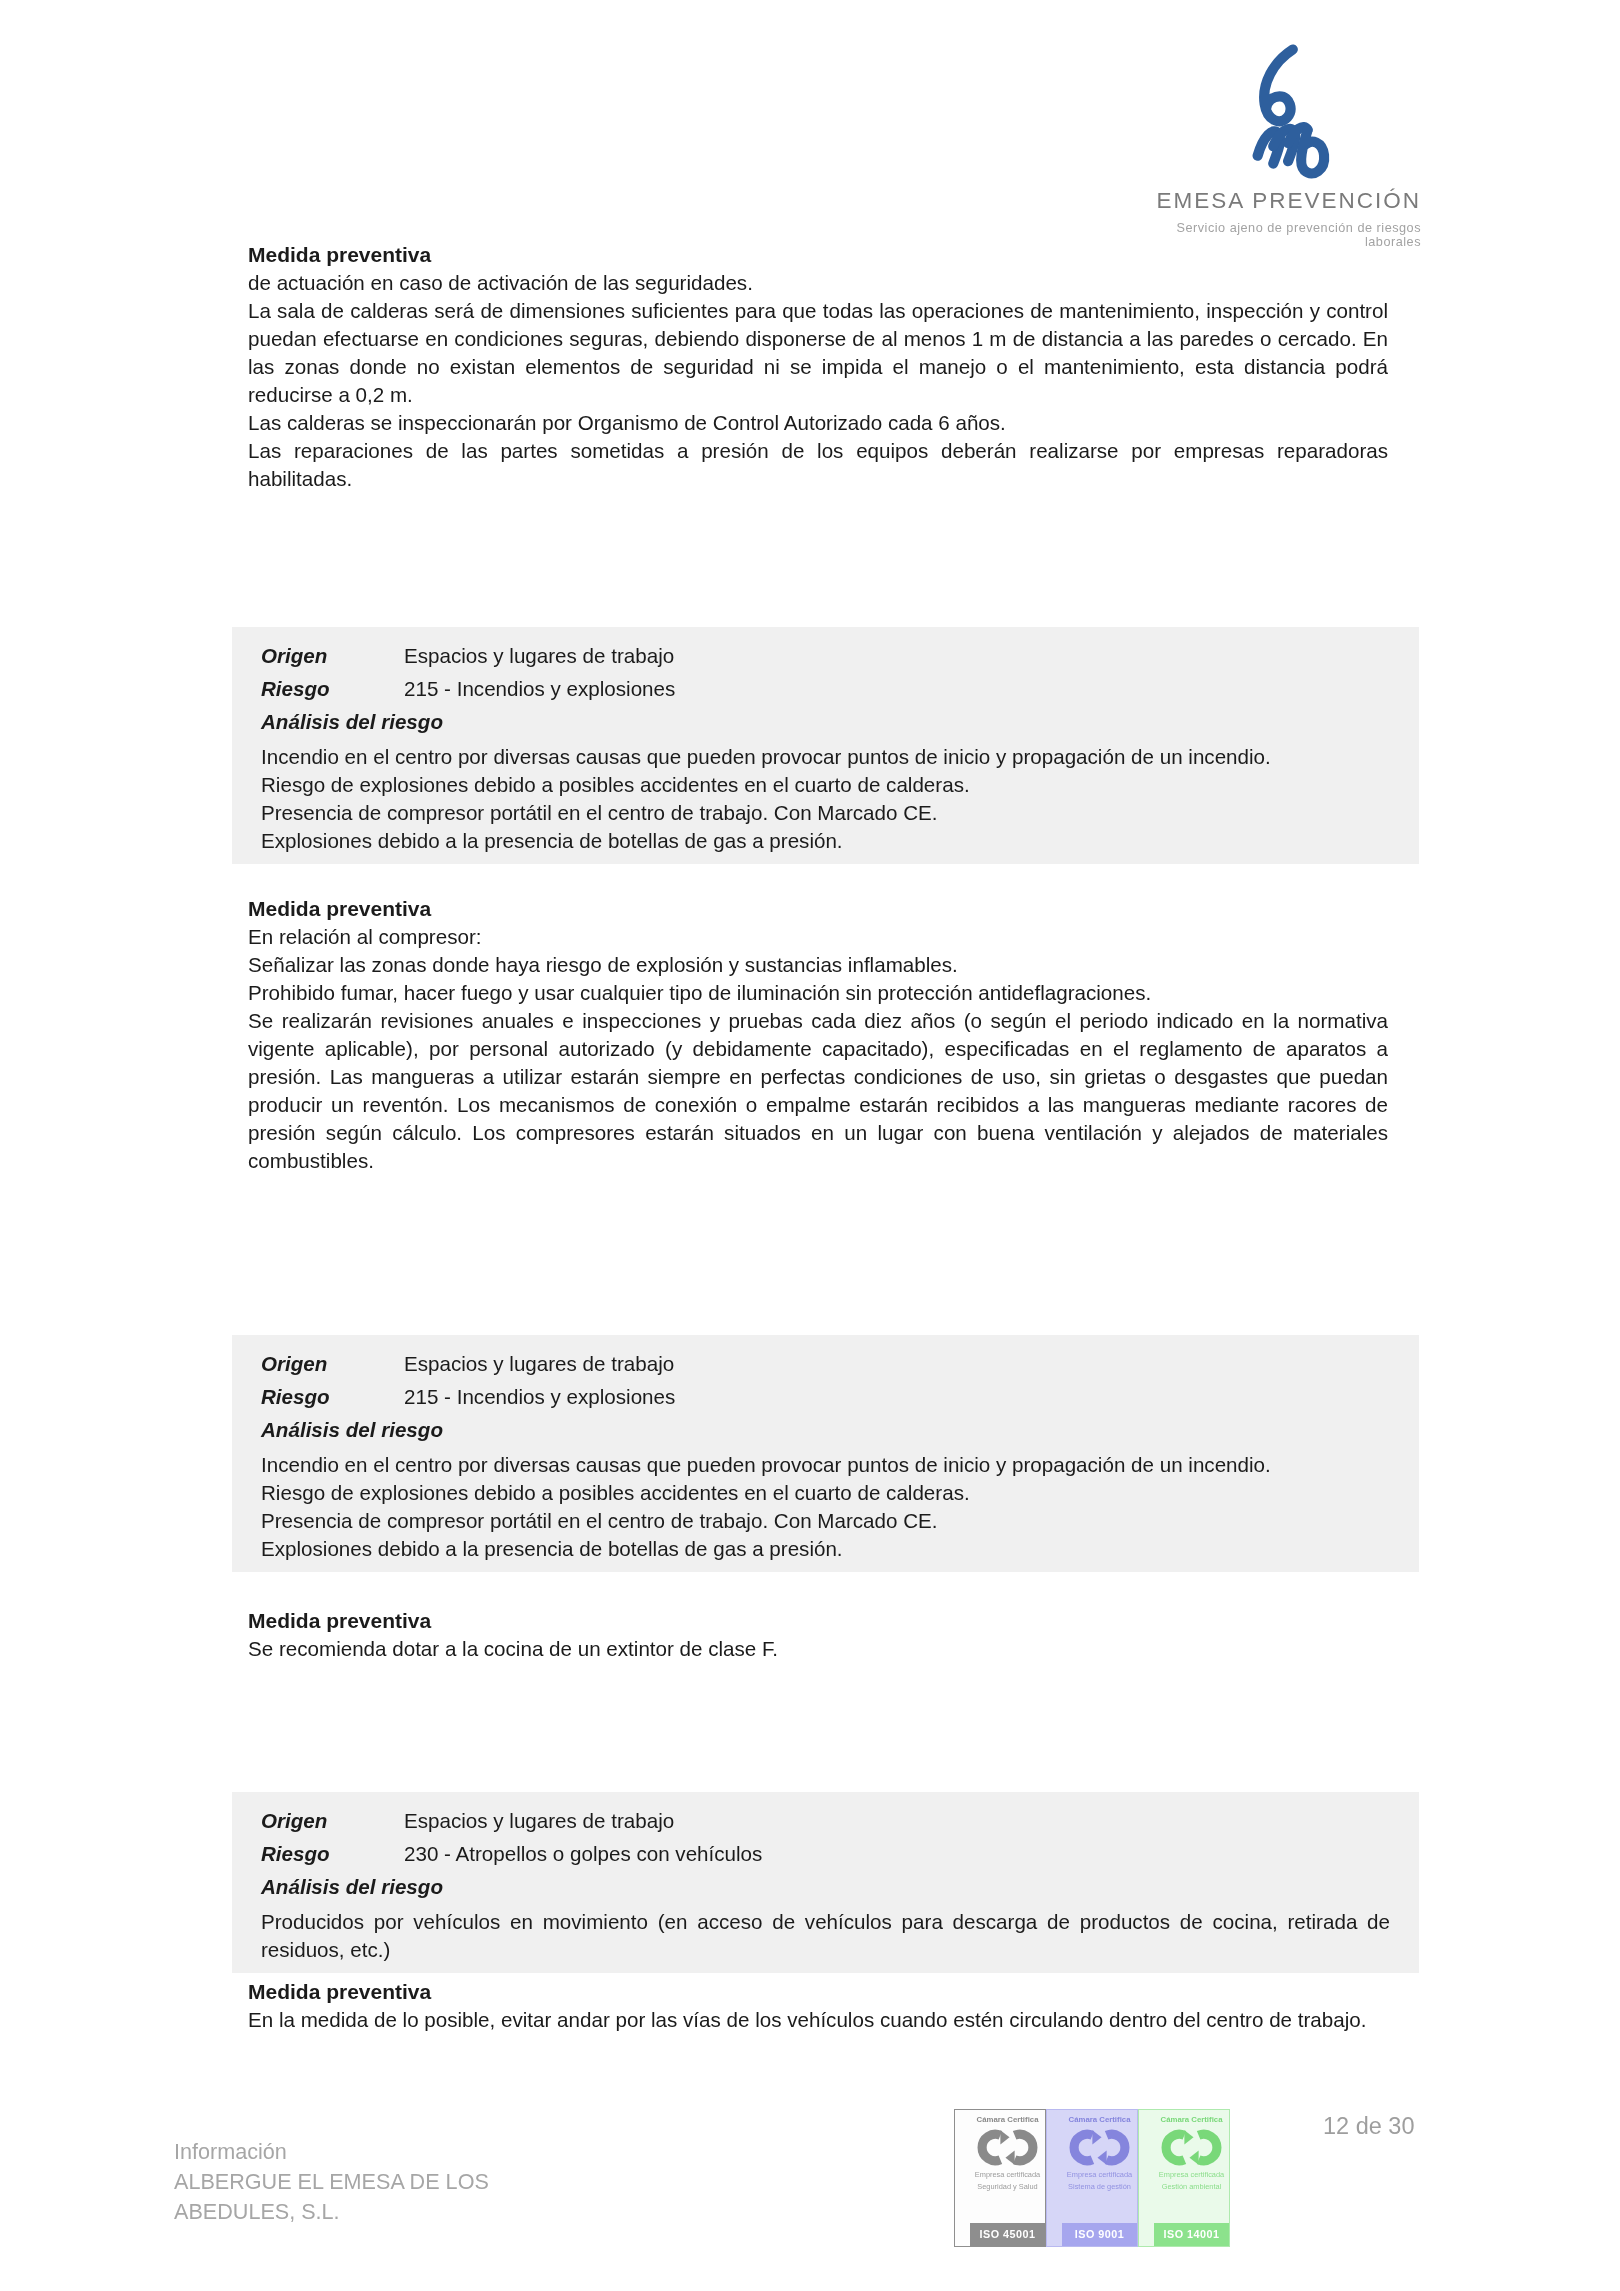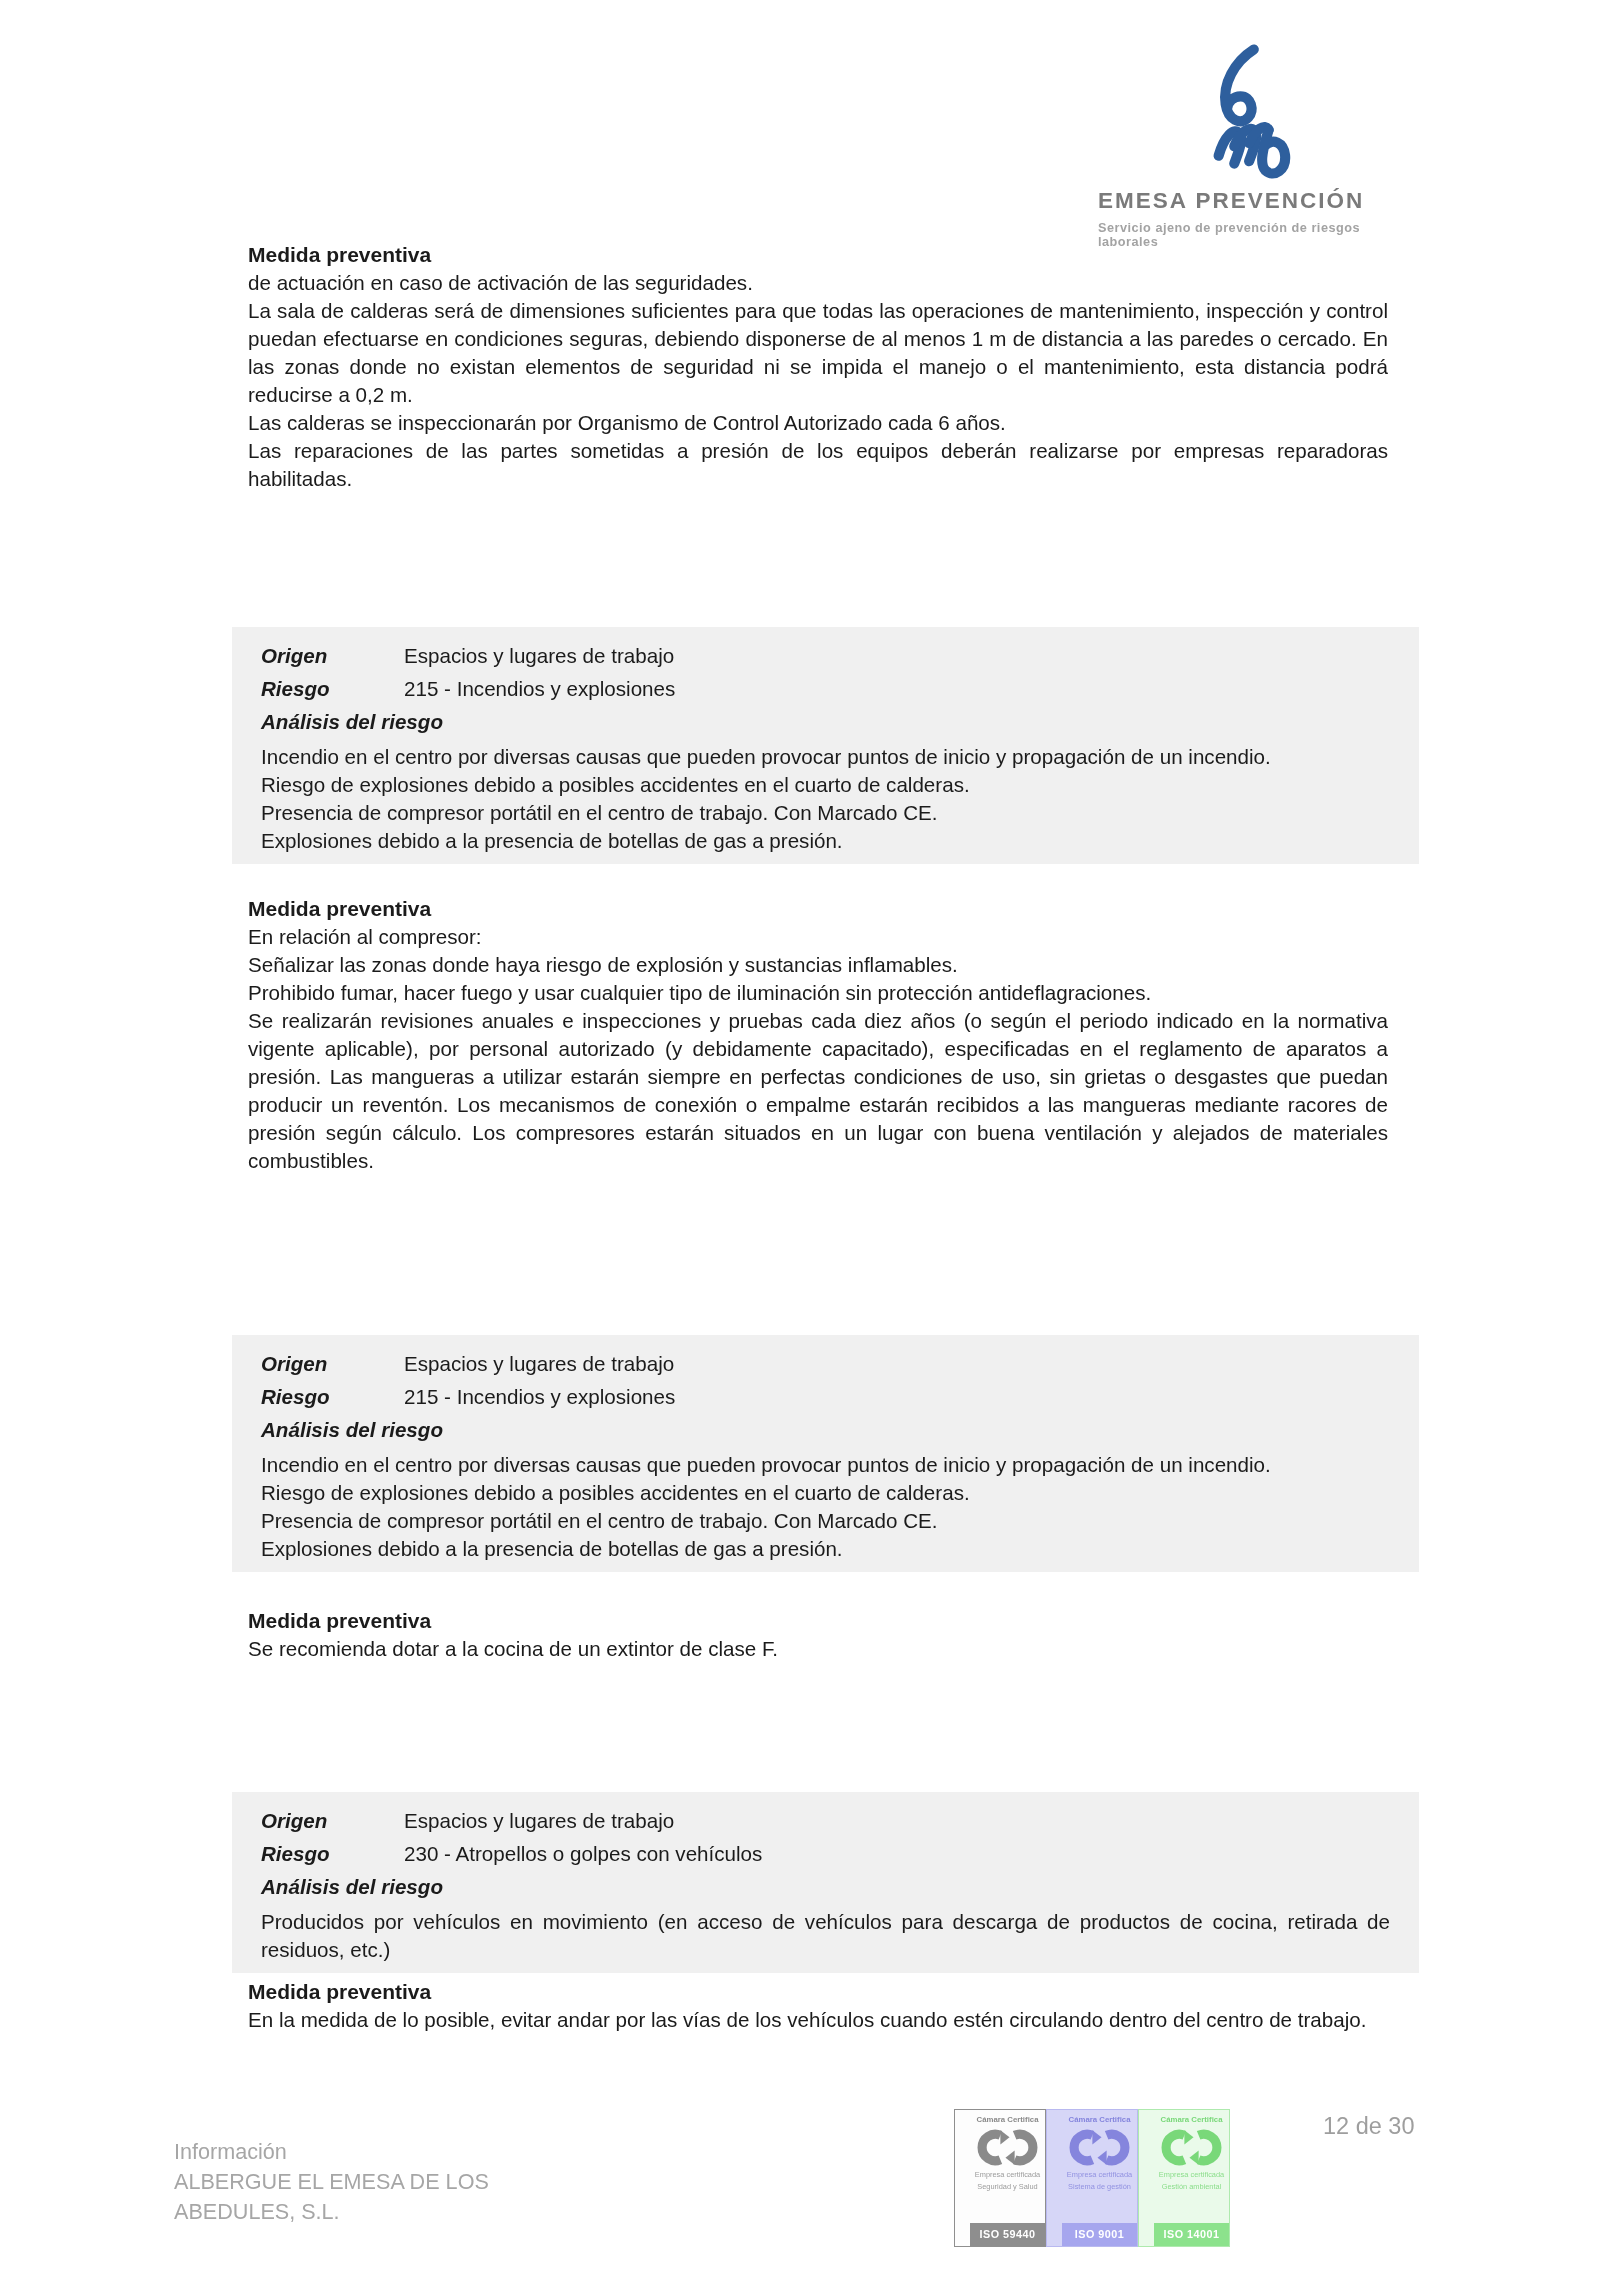--- a/index.html
+++ b/index.html
@@ -7,21 +7,21 @@
   .page {
     position:relative;
     width:1620px; height:2292px;
     background:#ffffff;
     font-family:"Liberation Sans", sans-serif;
     color:#1b1b1b;
     overflow:hidden;
   }
 
   
-  .logo-block { position:absolute; left:1098px; top:33px; width:284px; text-align:left;font-weight:bold; }
+  .logo-block { position:absolute; left:1137px; top:33px; width:284px; text-align:right; }
   .logo-glyph { display:block; margin:0 auto; width:125px; height:147px; }
   .brand-name { margin-top:7.8px; font-size:22.5px; letter-spacing:2px; color:#7a7a7a; }
   .brand-tagline { margin-top:7px; font-size:12.7px; color:#a3a3a3; letter-spacing:0.5px; }
 
   
   .measure { position:absolute; left:248px; width:1140px; }
   .measure-heading { font-size:21px; font-weight:bold; line-height:28px; }
   .measure p { font-size:20.6px; line-height:28px; text-align:justify; }
 
   
@@ -179,21 +179,21 @@
       <svg class="cc" viewBox="0 0 60 36" aria-hidden="true">
         <g fill="none" stroke="currentColor" stroke-width="9">
           <path d="M23,6 A13,13 0 1 0 23,30"></path>
           <path d="M37,6 A13,13 0 1 1 37,30"></path>
         </g>
         <path d="M23,1 l9,7 -9,7 z" fill="currentColor"></path>
         <path d="M37,21 l-9,7 9,7 z" fill="currentColor"></path>
       </svg>
       <div class="badge-line">Empresa certificada</div>
       <div class="badge-line">Seguridad y Salud</div>
-      <div class="badge-band">ISO 59440</div>
+      <div class="badge-band">ISO 45001</div>
     </div>
     <div class="badge b2">
       <div class="badge-header">Cámara Certifica</div>
       <svg class="cc" viewBox="0 0 60 36" aria-hidden="true">
         <g fill="none" stroke="currentColor" stroke-width="9">
           <path d="M23,6 A13,13 0 1 0 23,30"></path>
           <path d="M37,6 A13,13 0 1 1 37,30"></path>
         </g>
         <path d="M23,1 l9,7 -9,7 z" fill="currentColor"></path>
         <path d="M37,21 l-9,7 9,7 z" fill="currentColor"></path>

